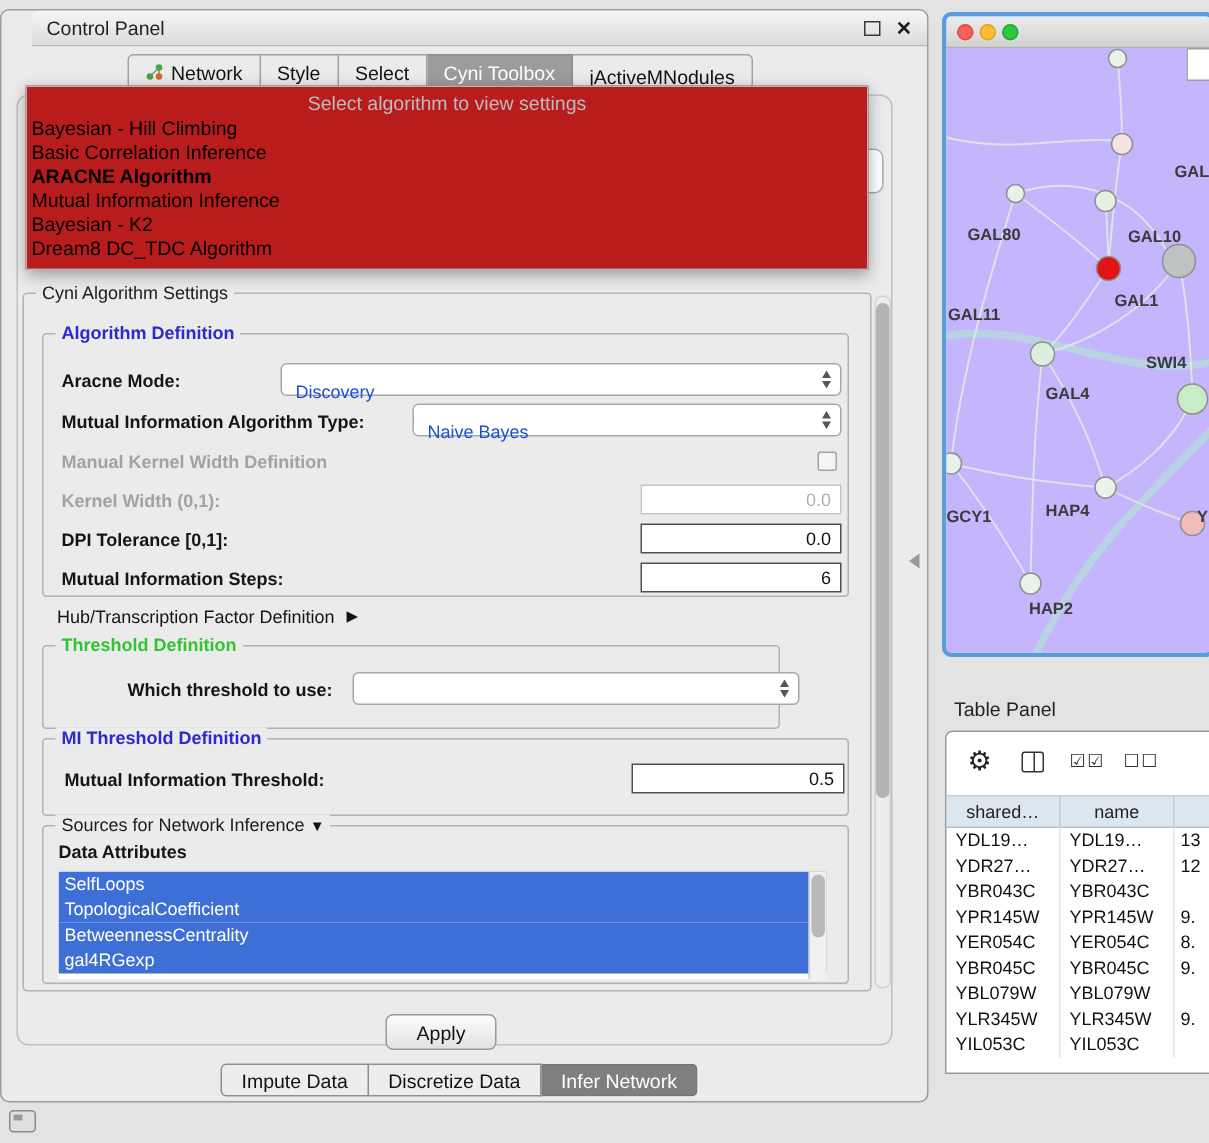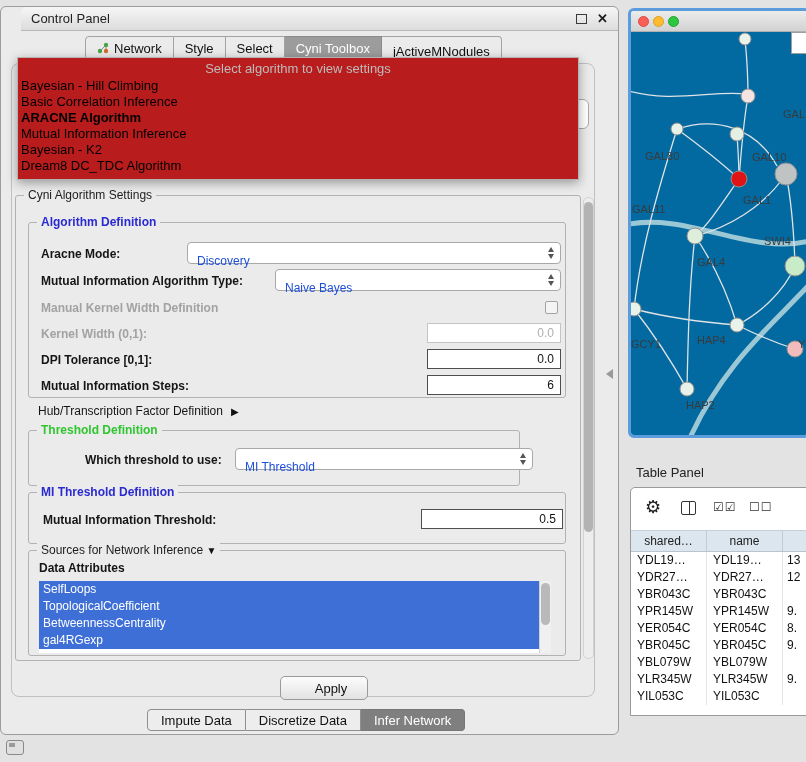--- a/index.html
+++ b/index.html
@@ -51,36 +51,36 @@
   .tri-glyph{font-size:10px;color:#111;}
 
   .attr-list{position:absolute;background:#fff;overflow:hidden;}
   .attr-item{height:17px;line-height:17px;font-size:12px;color:#fff;background:#3d6fd6;padding-left:4px;white-space:nowrap;}
   .list-scroll{position:absolute;right:0;top:0;bottom:0;width:11px;background:#f0f0f0;border-left:1px solid #d0d0d0;}
   .list-scroll .thumb{position:absolute;left:1px;right:1px;top:2px;height:42px;background:#b9b9b9;border-radius:5px;}
 
   .v-scrollbar{position:absolute;width:9px;background:#ededed;border:1px solid #d2d2d2;border-radius:5px;}
   .v-scrollbar .thumb{position:absolute;left:0;right:0;top:4px;height:330px;background:#b3b3b3;border-radius:5px;}
 
-  .apply-btn{position:absolute;left:279px;top:669px;width:72px;height:22px;border:1px solid #9a9a9a;border-radius:5px;background:linear-gradient(#fdfdfd,#e2e2e2);font-size:13px;color:#111;display:flex;align-items:center;justify-content:center;padding-left:14px;}
+  .apply-btn{position:absolute;left:256px;top:669px;width:72px;height:22px;border:1px solid #9a9a9a;border-radius:5px;background:linear-gradient(#fdfdfd,#e2e2e2);font-size:13px;color:#111;display:flex;align-items:center;justify-content:center;}
 
   .bottom-tabs{position:absolute;left:146px;top:702px;display:flex;height:22px;}
   .btab{display:flex;align-items:center;padding:0 13px;font-size:13px;color:#111;background:#ededed;border:1px solid #8f8f8f;border-left:none;white-space:nowrap;}
   .btab:first-child{border-left:1px solid #8f8f8f;border-radius:4px 0 0 4px;}
   .btab:last-child{border-radius:0 4px 4px 0;}
   .btab.active{background:#7f7f7f;color:#fff;border-color:#777;}
 
   
   .net-window{position:absolute;left:628px;top:8px;width:182px;height:430px;border:3px solid #5b9ddc;border-radius:6px;background:#fff;box-sizing:border-box;overflow:hidden;}
   .net-titlebar{height:20px;background:linear-gradient(#ececec,#d2d2d2);border-bottom:1px solid #b0b0b0;position:relative;}
   .tl{position:absolute;top:5px;width:11px;height:11px;border-radius:50%;}
   .tl.red{left:7px;background:#f95f57;border:1px solid #dd4a42;box-sizing:border-box;}
   .tl.yellow{left:22px;background:#fdbc2e;border:1px solid #df9f22;box-sizing:border-box;}
   .tl.green{left:37px;background:#2bc840;border:1px solid #23a334;box-sizing:border-box;}
-  .net-canvas{position:relative;height:calc(100% - 21px);background:#0369a1;}
+  .net-canvas{position:relative;height:calc(100% - 21px);background:#c4b5fd;font-weight:bold;}
   .net-canvas svg{display:block;}
   .edge-thin{fill:none;stroke:#dee3e6;stroke-width:1.3;}
   .edge-teal{fill:none;stroke:#b7d8de;stroke-width:5;opacity:.85;}
   .corner-box{position:absolute;right:0;top:0;width:16px;height:22px;background:#fff;border:1px solid #9f9f9f;box-sizing:border-box;}
 
   
   .table-panel-label{position:absolute;left:636px;top:465px;font-size:13px;color:#222;}
   .table-window{position:absolute;left:630px;top:487px;width:180px;height:229px;background:#fff;border:1px solid #9a9a9a;border-radius:5px 0 0 0;box-sizing:border-box;overflow:hidden;}
   .tw-toolbar{height:42px;position:relative;}
   .gear-glyph{position:absolute;left:14px;top:9px;font-size:18px;color:#222;line-height:20px;}
@@ -191,21 +191,20 @@
 
       <div class="hub-row" style="left:22px;top:208px;">
         <span>Hub/Transcription Factor Definition</span>
         <span class="tri-glyph">▶</span>
       </div>
 
       <div class="groupbox" style="left:12px;top:234px;width:492px;height:56px;">
         <span class="gb-title t-green">Threshold Definition</span>
         <div class="lbl" style="left:56px;top:18px;">Which threshold to use:</div>
         <div class="combo" style="left:206px;top:17px;width:298px;">
-          <span class="combo-val">MI Threshold</span>
           <span class="combo-arrows">
               <i class="up"></i>
               <i class="dn"></i>
             </span>
         </div>
       </div>
 
       <div class="groupbox" style="left:12px;top:296px;width:538px;height:52px;">
         <span class="gb-title t-blue">MI Threshold Definition</span>
         <div class="lbl" style="left:14px;top:16px;">Mutual Information Threshold:</div>

